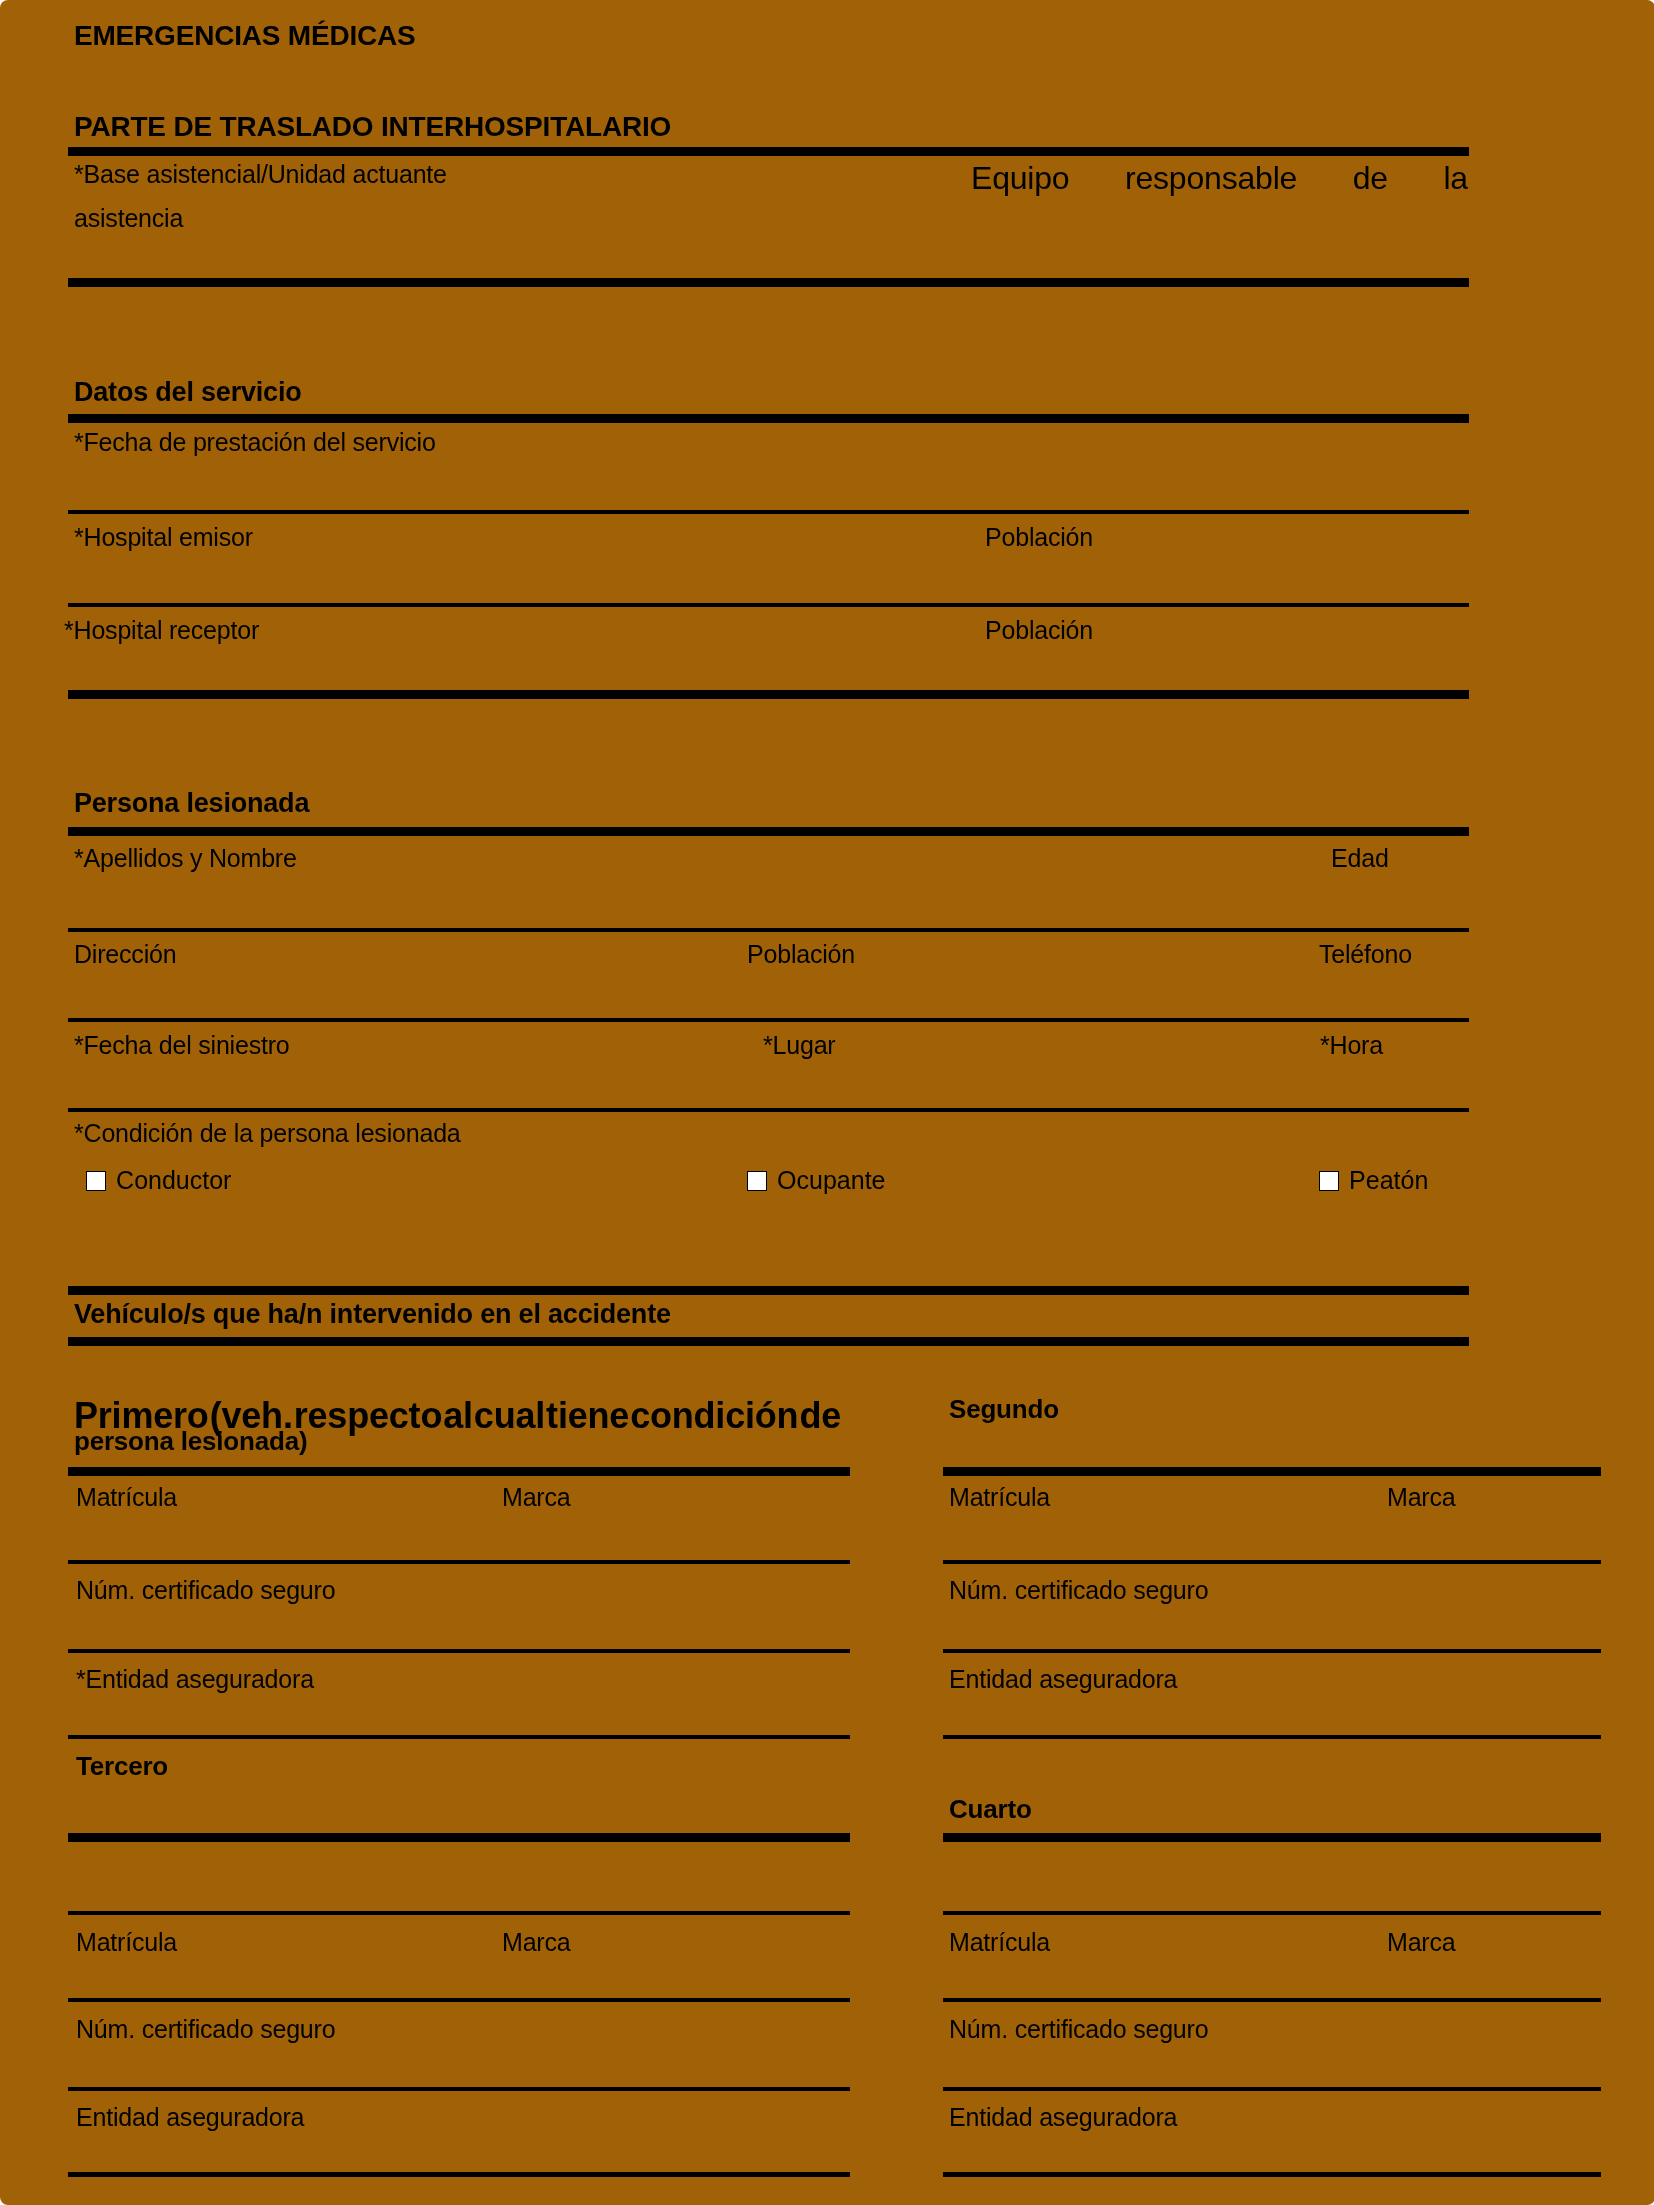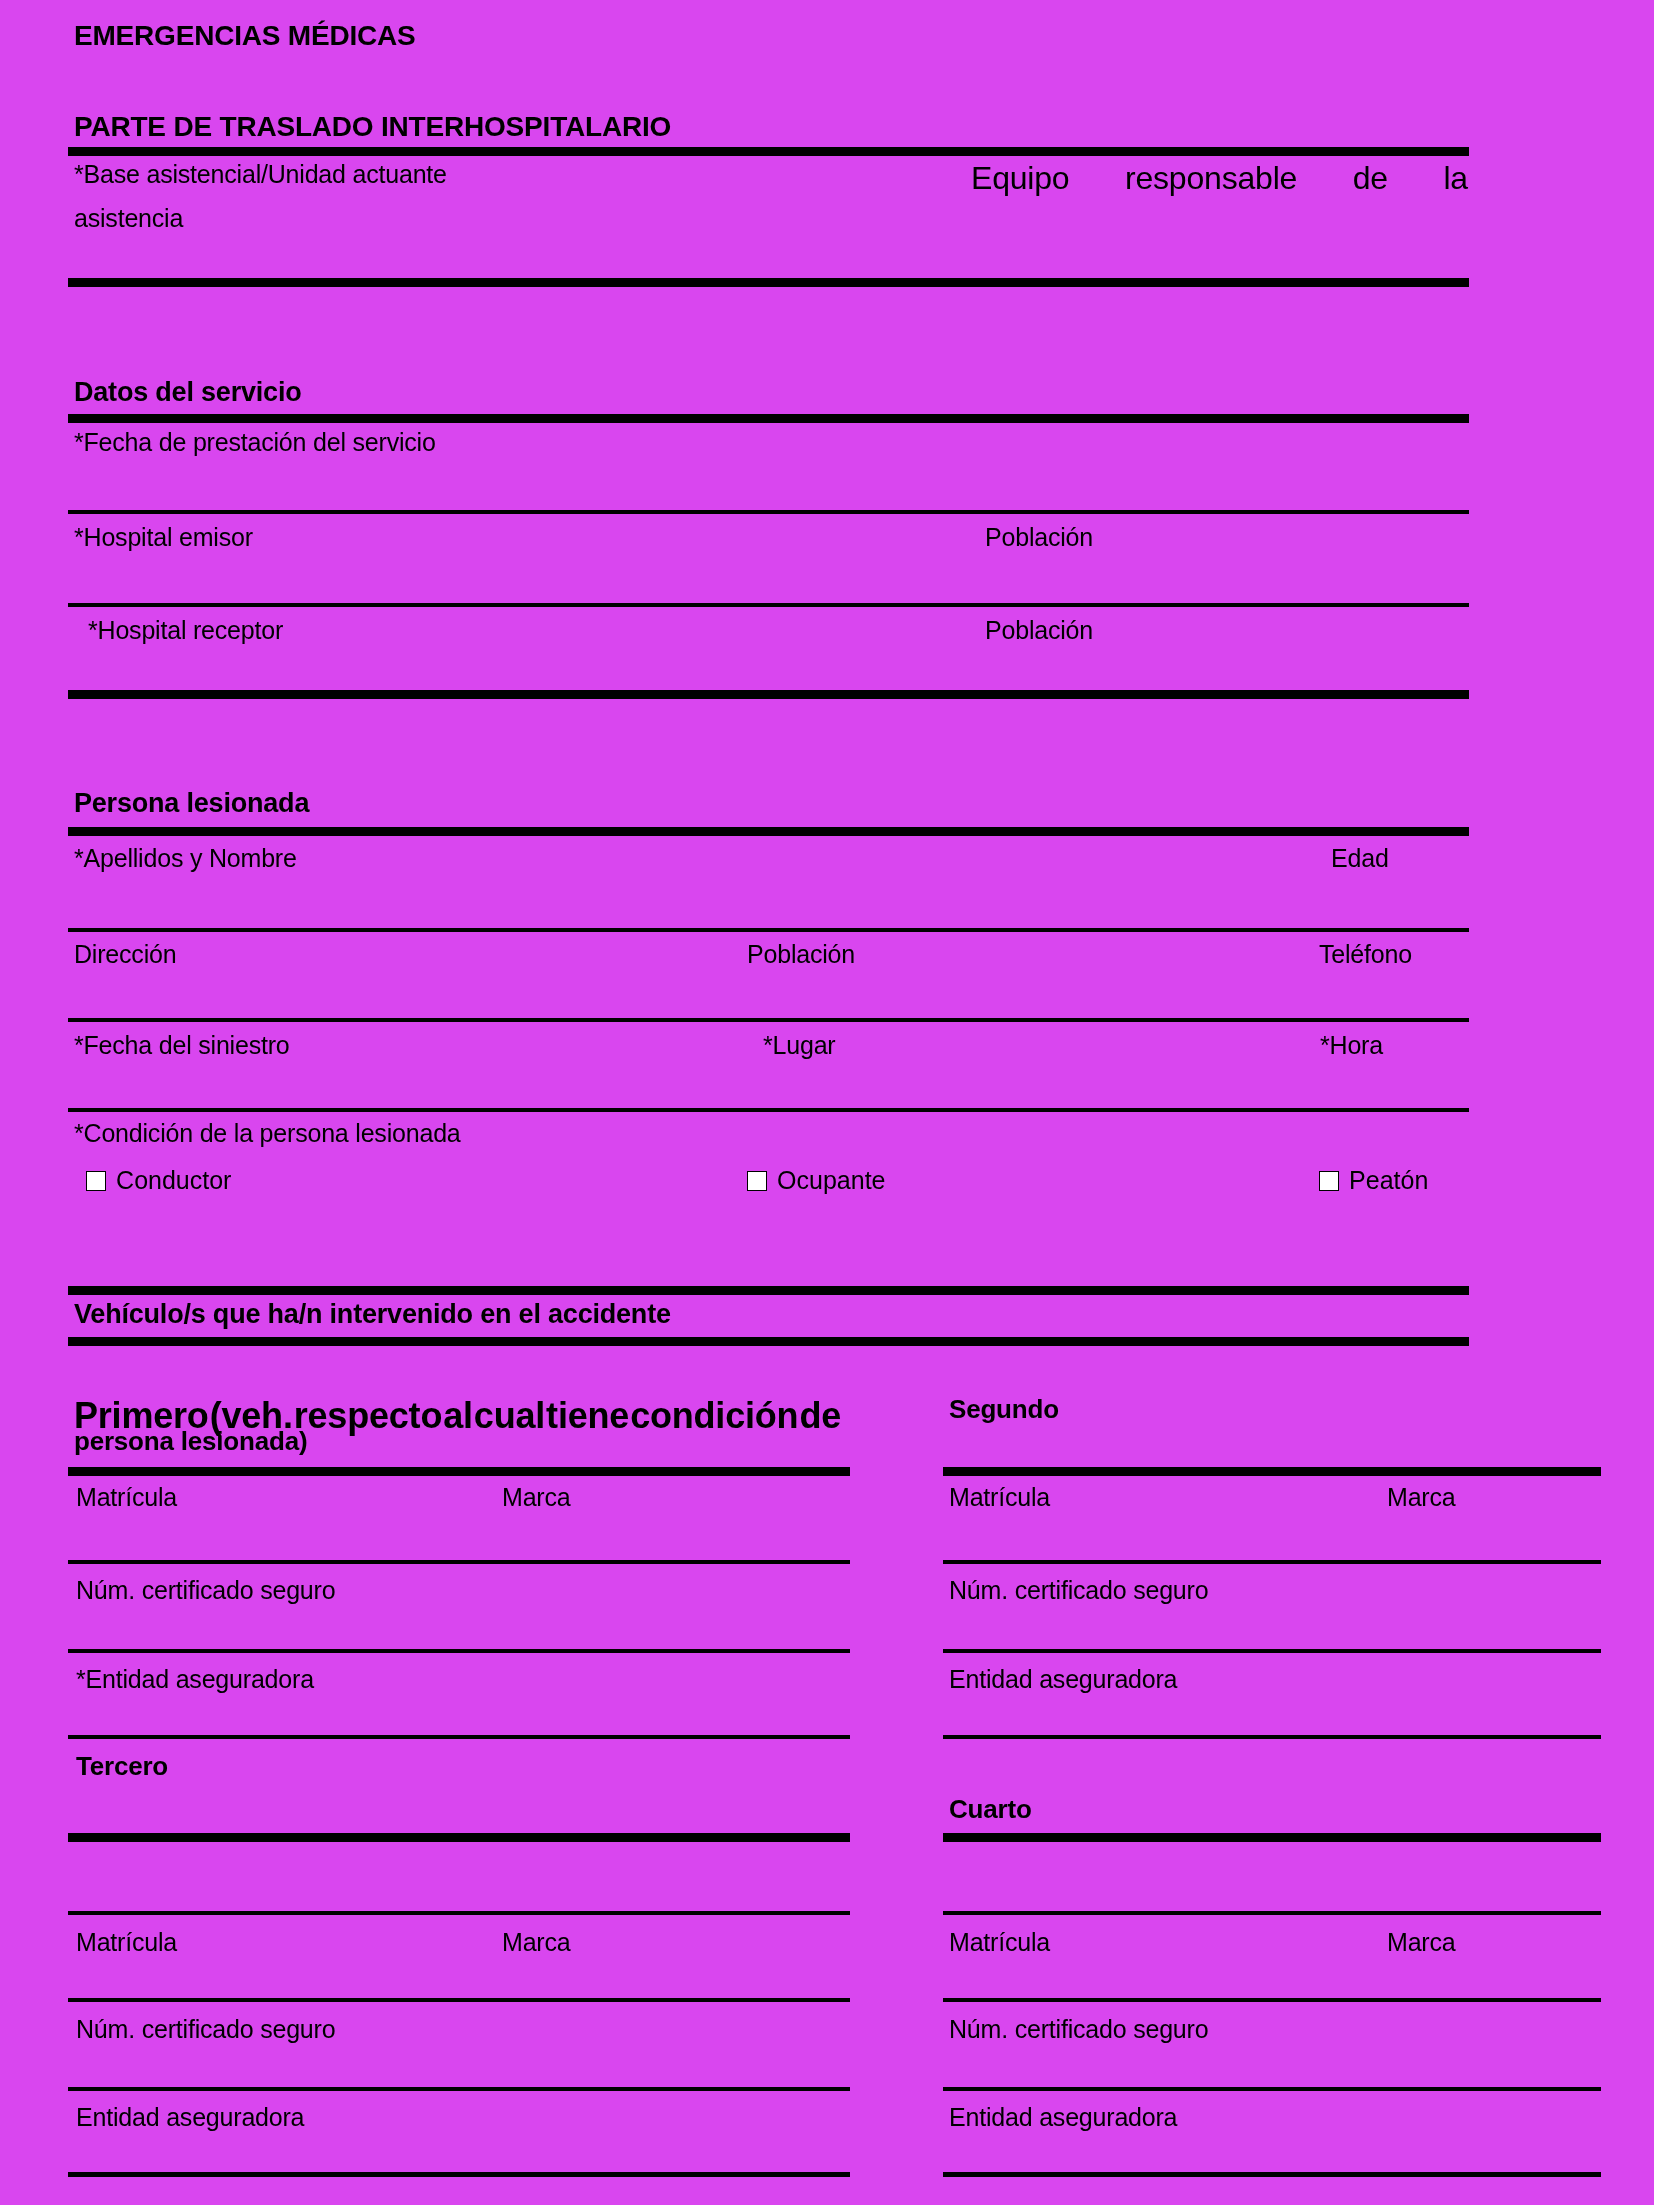--- a/index.html
+++ b/index.html
@@ -1,23 +1,24 @@
 <!DOCTYPE html>
 <html style="font-size:12px"><head>
 <meta charset="utf-8">
 <style>
   html, body { margin: 0; padding: 0; background: #ffffff; }
   .page {
     position: relative;
     width: 1655px;
     height: 2205px;
-    background: #d946ef;
+    background: #a16207;
     font-family: "Liberation Sans", sans-serif;
     color: #000000;
     overflow: hidden;
+    border-radius: 8px;
   }
   .t {
     position: absolute;
     white-space: nowrap;
     font-size: 25px;
     line-height: 1.15;
     color: #000000;
     letter-spacing: -0.2px;
   }
   .h1 { font-size: 28px; font-weight: bold; }
@@ -74,21 +75,21 @@
   <div class="t h2" style="left:74px; top:377px;">Datos del servicio</div>
   <div class="rule thick" style="left:68px; top:414px; width:1401px;"></div>
 
   <div class="t" style="left:74px; top:428px;">*Fecha de prestación del servicio</div>
   <div class="rule thin" style="left:68px; top:510px; width:1401px;"></div>
 
   <div class="t" style="left:74px; top:523px;">*Hospital emisor</div>
   <div class="t" style="left:985px; top:523px;">Población</div>
   <div class="rule thin" style="left:68px; top:603px; width:1401px;"></div>
 
-  <div class="t" style="left:88px; top:616px;">*Hospital receptor</div>
+  <div class="t" style="left:64px; top:616px;">*Hospital receptor</div>
   <div class="t" style="left:985px; top:616px;">Población</div>
   <div class="rule thick" style="left:68px; top:690px; width:1401px;"></div>
 
   <div class="t h2" style="left:74px; top:788px;">Persona lesionada</div>
   <div class="rule thick" style="left:68px; top:827px; width:1401px;"></div>
 
   <div class="t" style="left:74px; top:844px;">*Apellidos y Nombre</div>
   <div class="t" style="left:1331px; top:844px;">Edad</div>
   <div class="rule thin" style="left:68px; top:928px; width:1401px;"></div>
 

